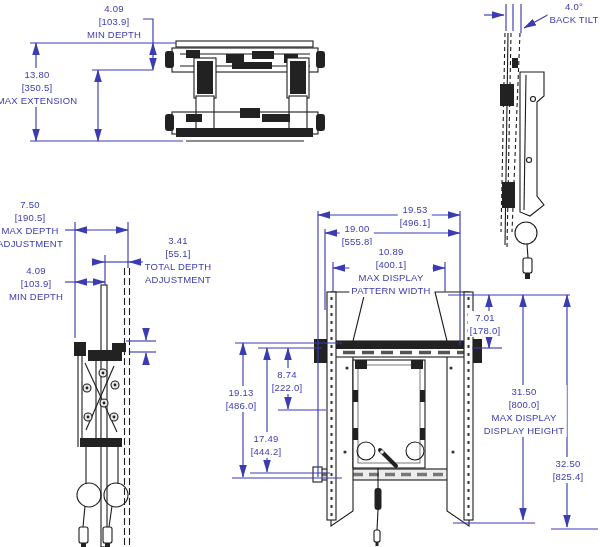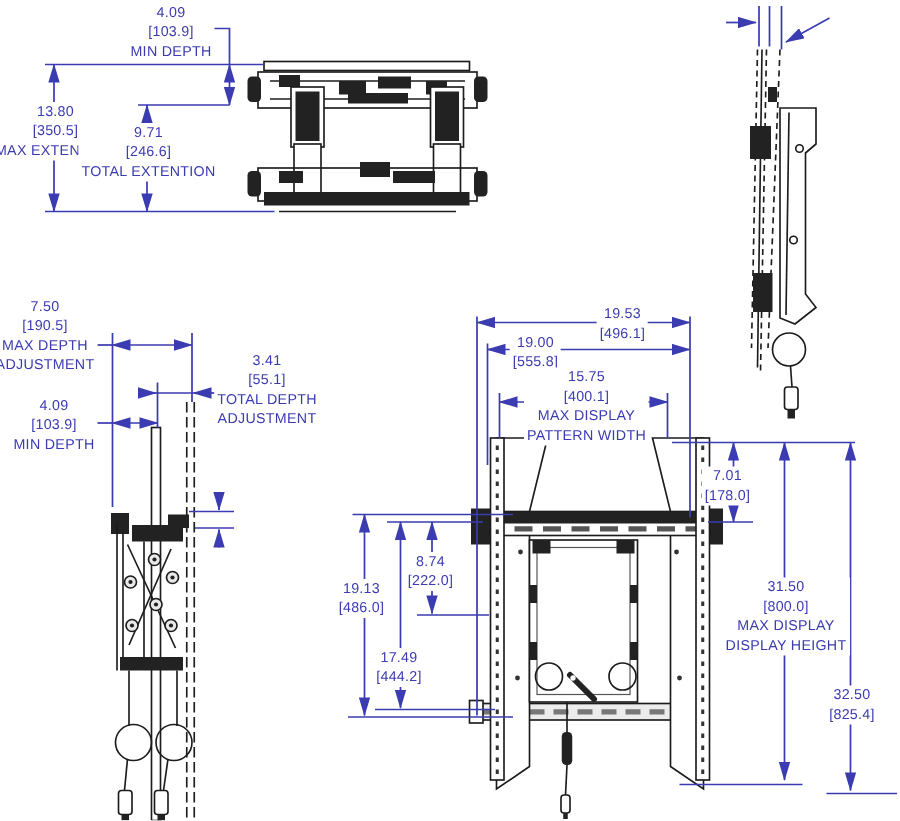--- a/index.html
+++ b/index.html
@@ -225,24 +225,23 @@
 <div class="lbl" style="left:114px;top:2px">
   <div>4.09</div>
   <div>[103.9]</div>
   <div>MIN DEPTH</div>
 </div>
 <div class="lbl" style="left:37px;top:68px">
   <div>13.80</div>
   <div>[350.5]</div>
   <div>MAX EXTENSION</div>
 </div>
-<div class="lbl" style="left:99px;top:82px">
-  <div>9.71</div>
-  <div>[246.6]</div>
-  <div>TOTAL EXTENTION</div>
+<div class="lbl" style="left:574px;top:0px">
+  <div>4.0°</div>
+  <div>BACK TILT</div>
 </div>
 <div class="lbl" style="left:30px;top:198px">
   <div>7.50</div>
   <div>[190.5]</div>
   <div>MAX DEPTH</div>
   <div>ADJUSTMENT</div>
 </div>
 <div class="lbl" style="left:36px;top:264px">
   <div>4.09</div>
   <div>[103.9]</div>
@@ -256,21 +255,21 @@
 </div>
 <div class="lbl" style="left:415px;top:203px">
   <div>19.53</div>
   <div>[496.1]</div>
 </div>
 <div class="lbl" style="left:357px;top:222px">
   <div>19.00</div>
   <div>[555.8]</div>
 </div>
 <div class="lbl" style="left:391px;top:245px">
-  <div>15.75</div>
+  <div>10.89</div>
   <div>[400.1]</div>
   <div>MAX DISPLAY</div>
   <div>PATTERN WIDTH</div>
 </div>
 <div class="lbl" style="left:485px;top:311px">
   <div>7.01</div>
   <div>[178.0]</div>
 </div>
 <div class="lbl" style="left:241px;top:386px">
   <div>19.13</div>

